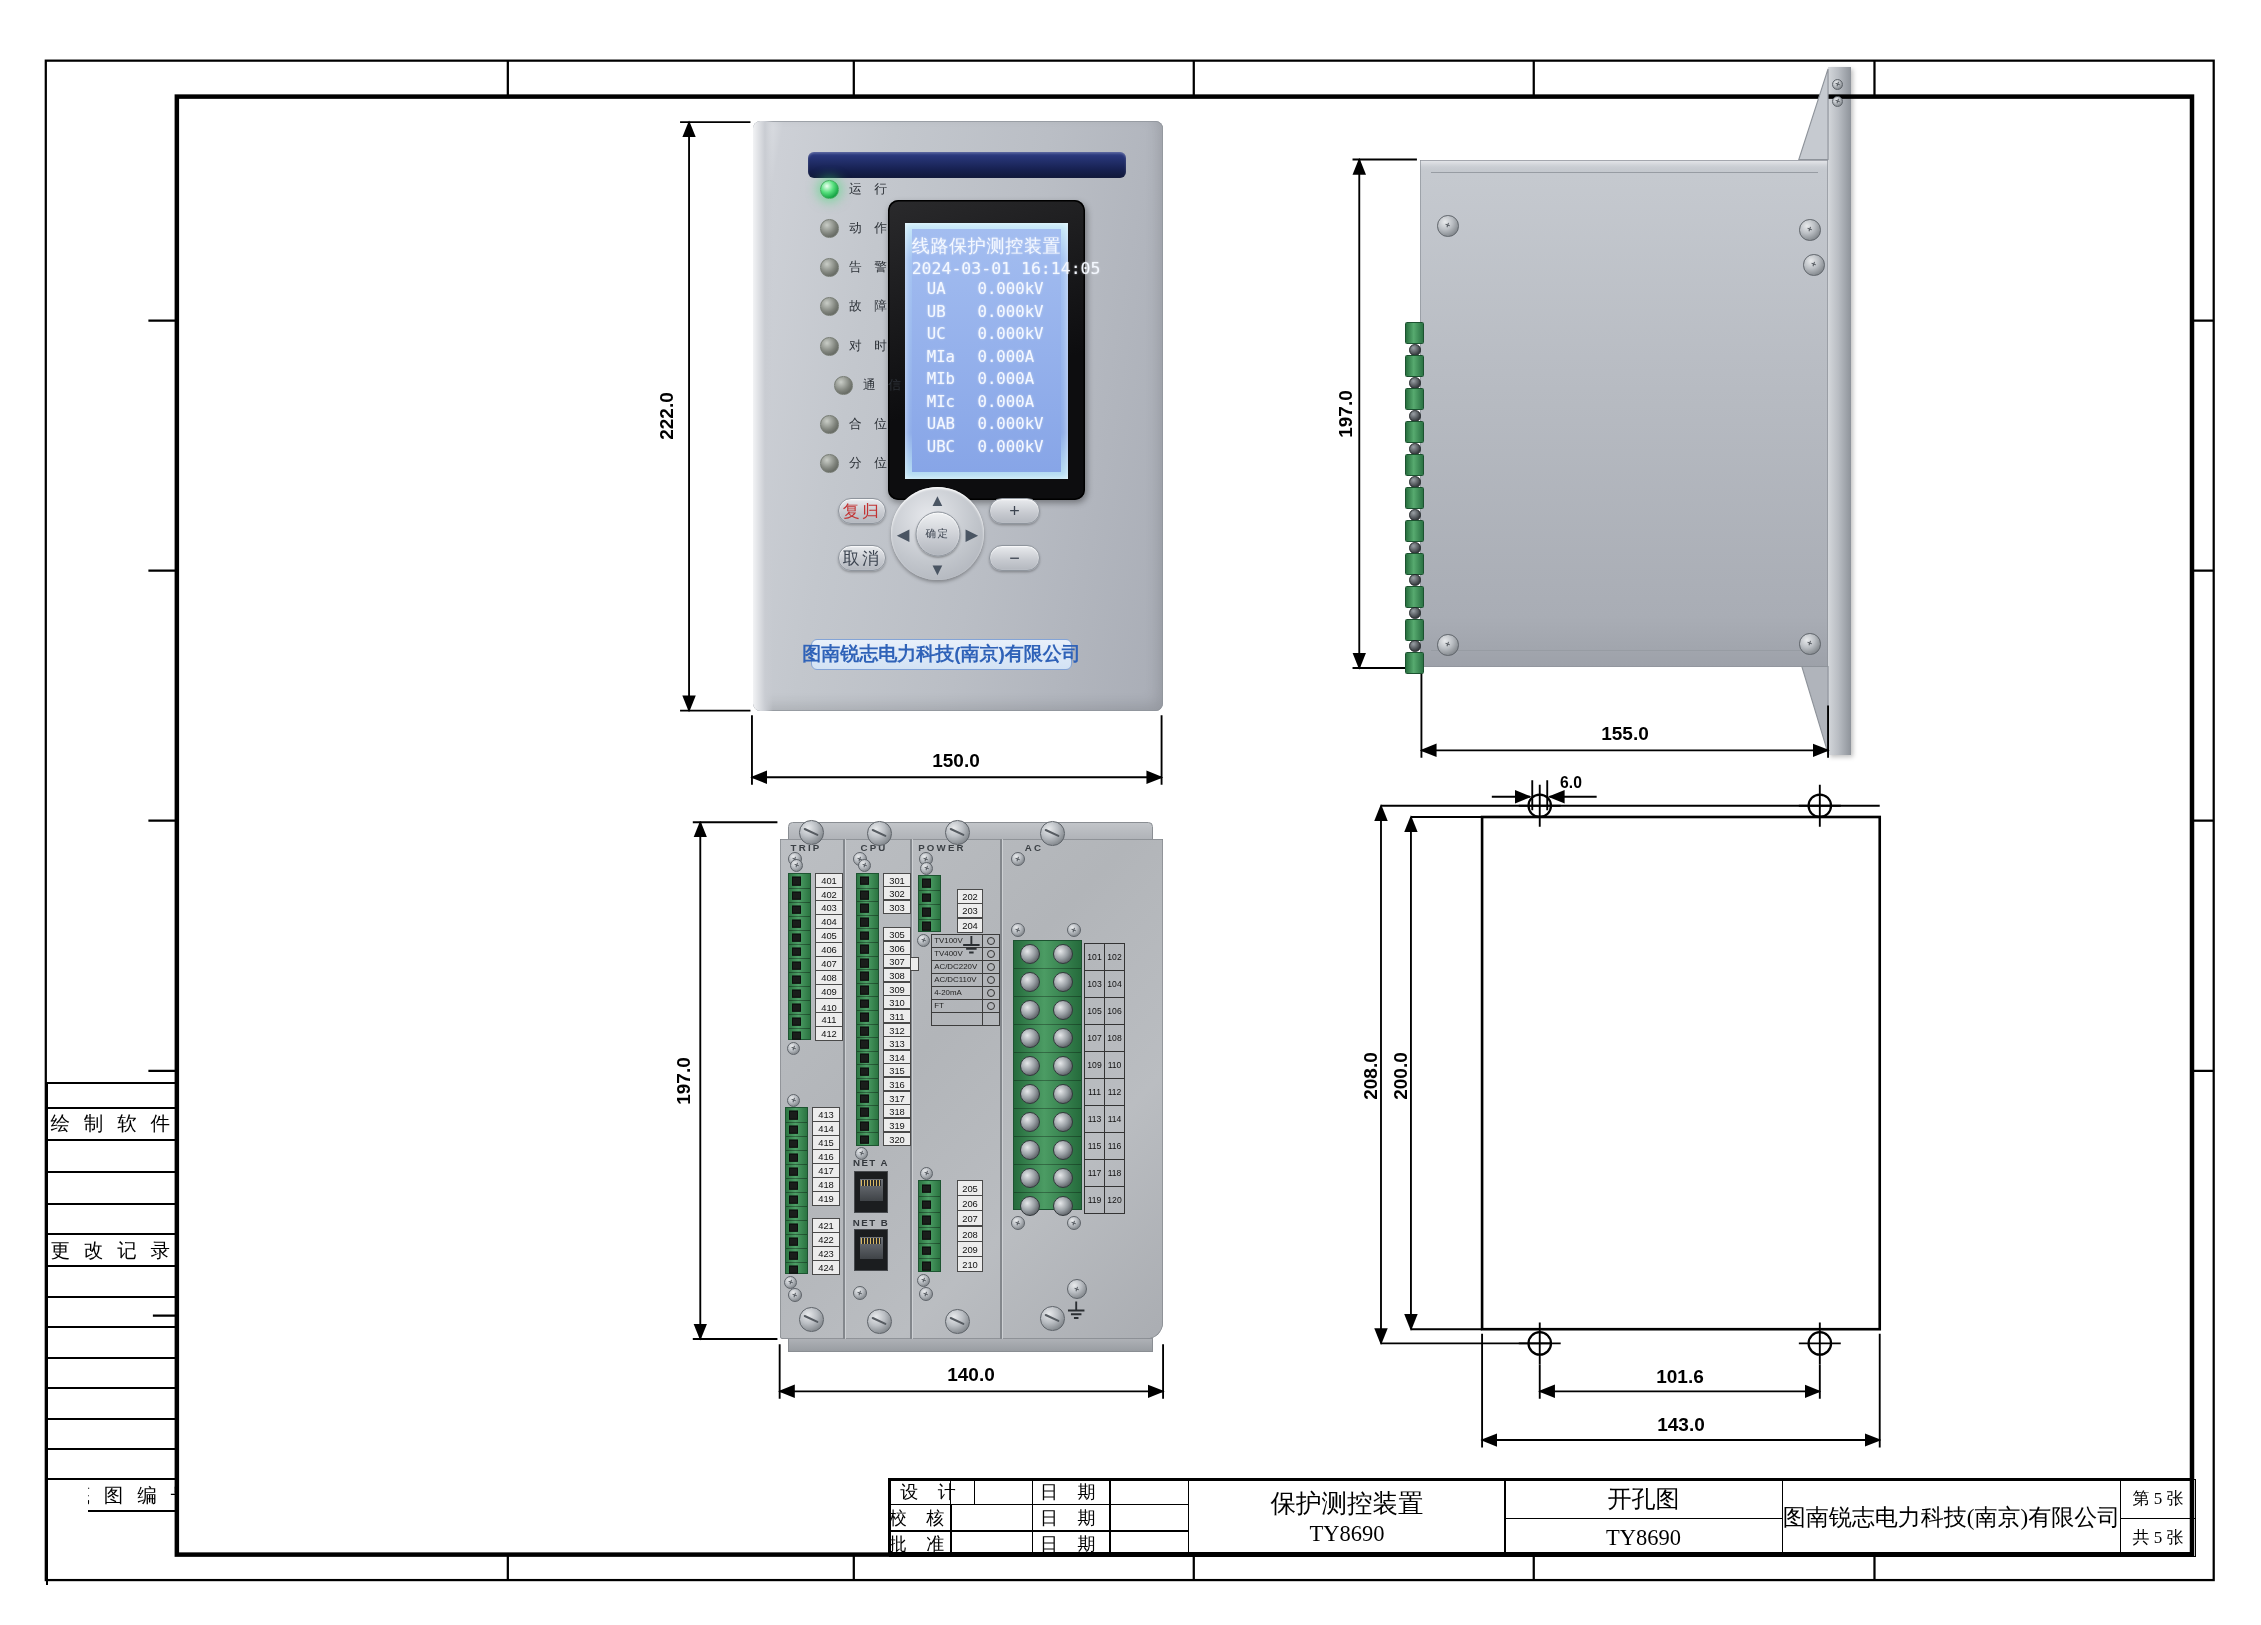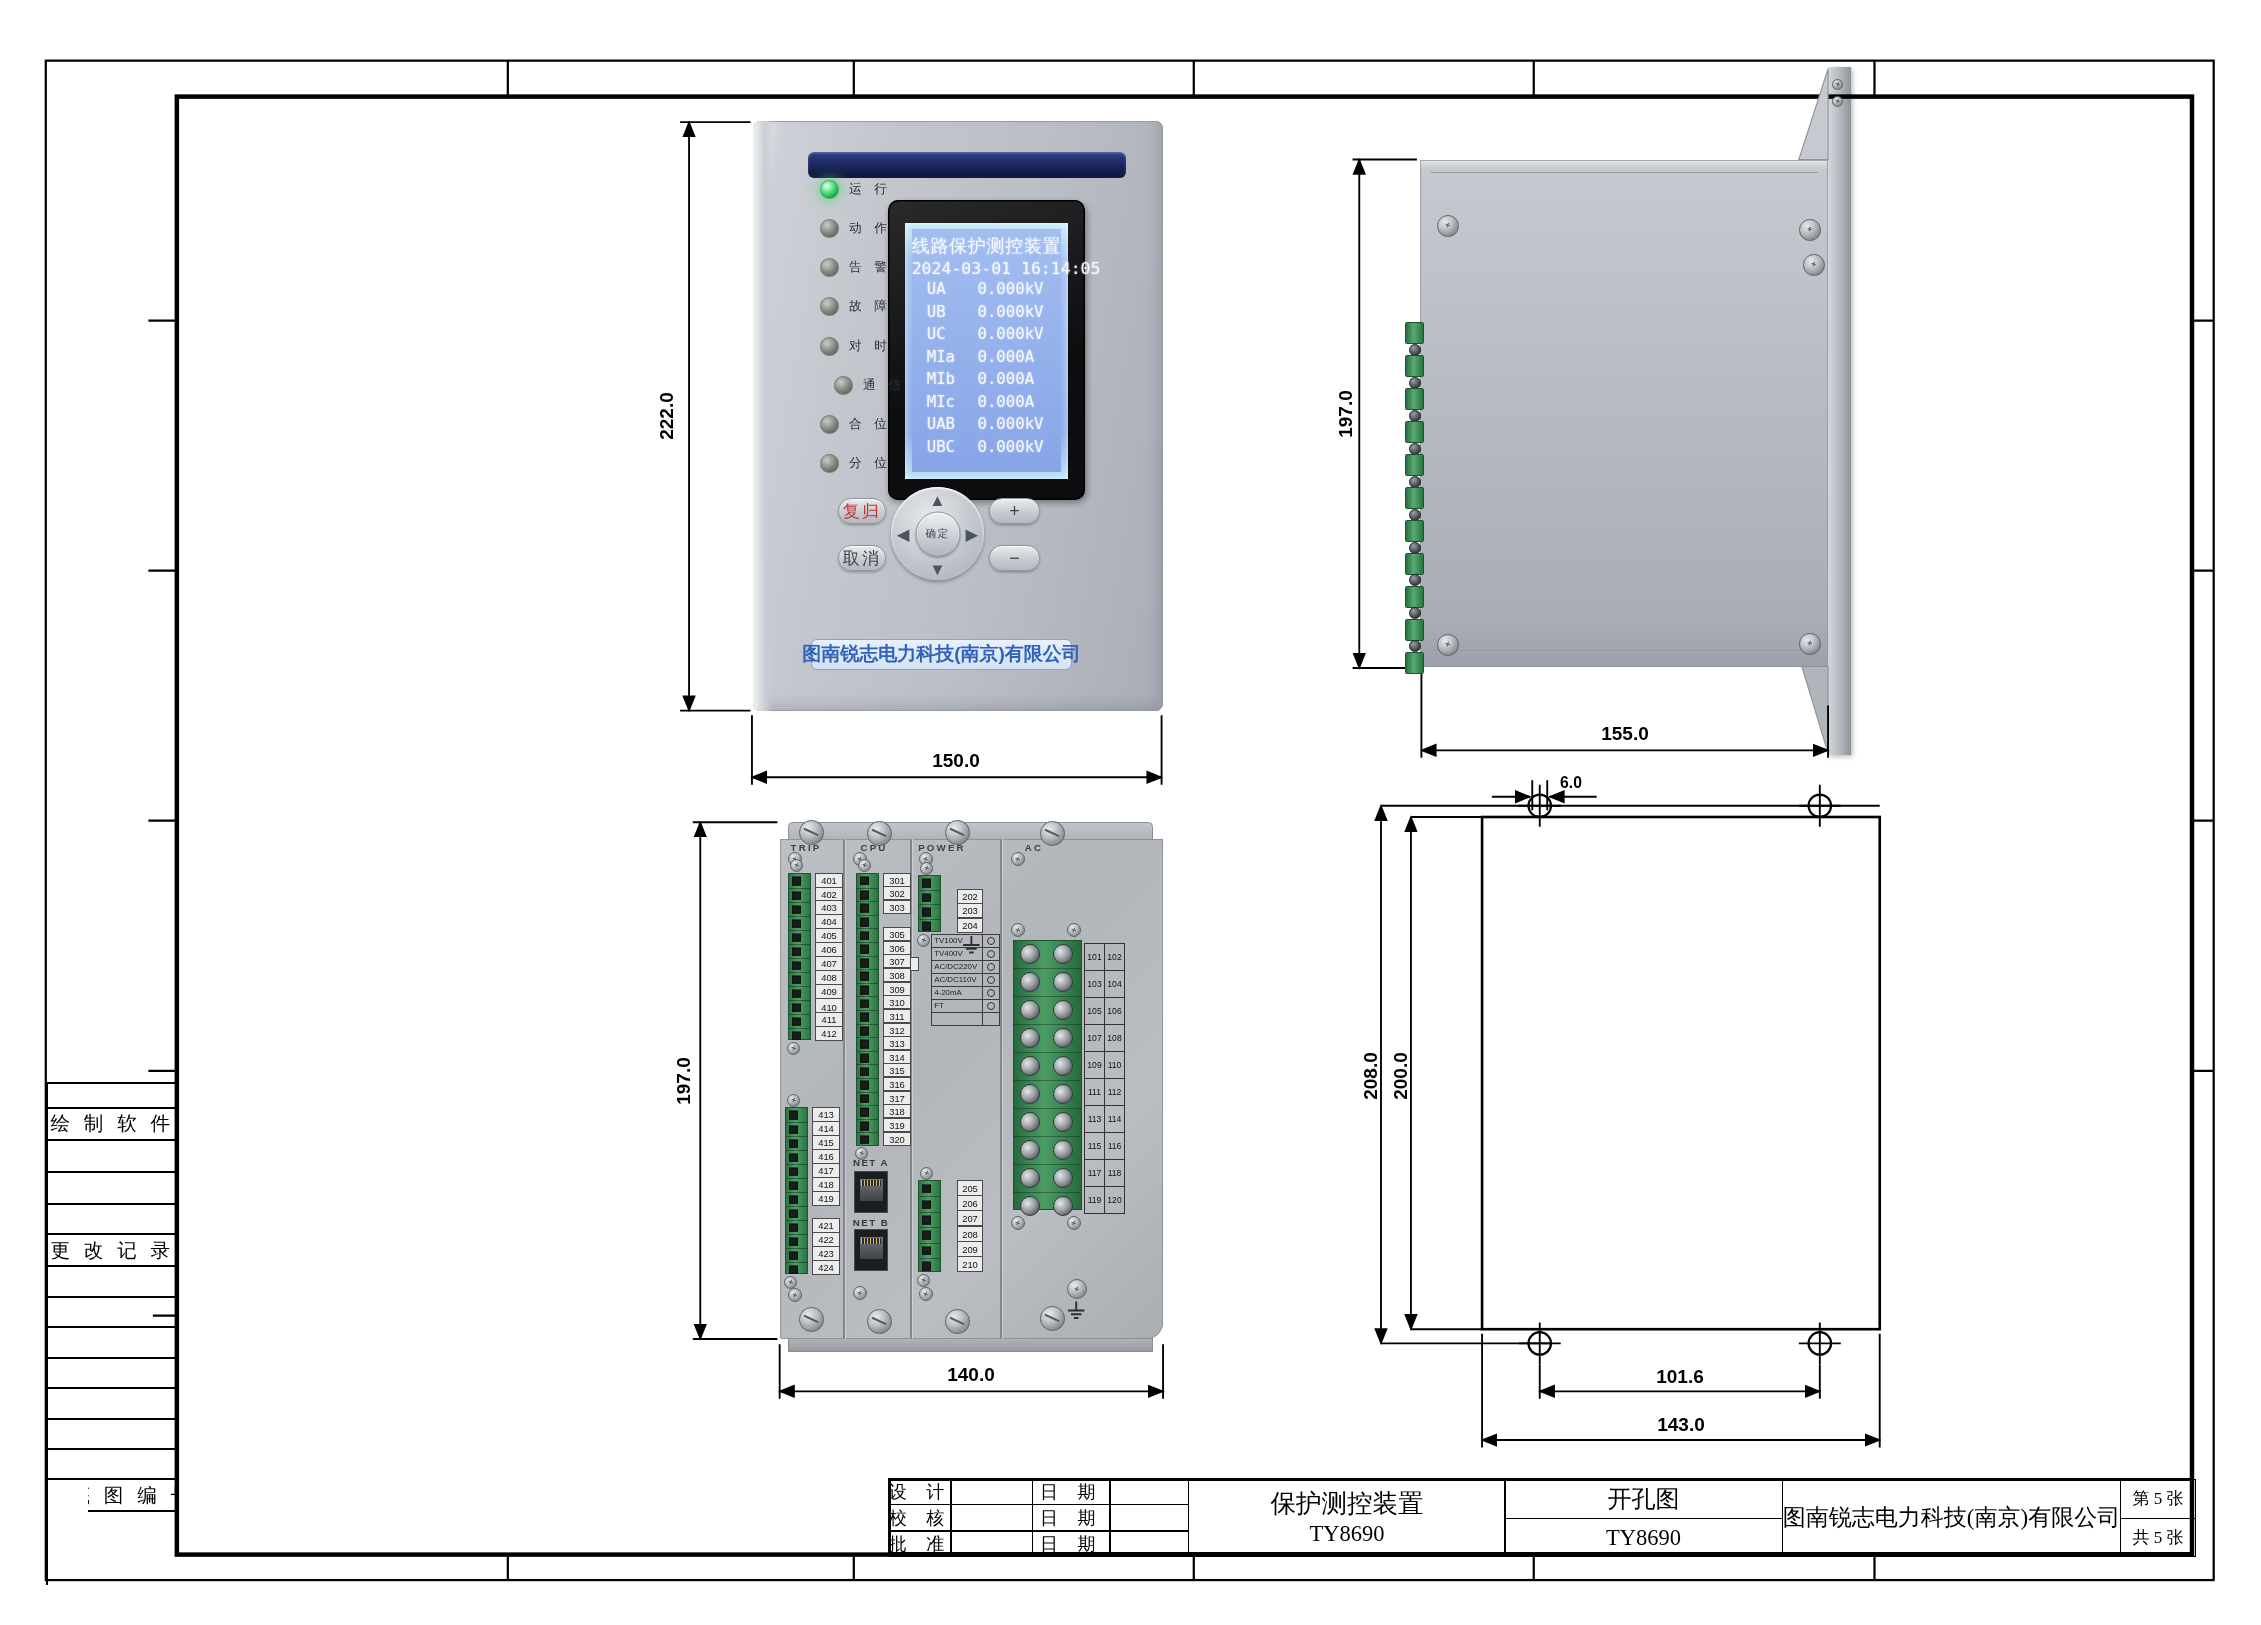--- a/index.html
+++ b/index.html
@@ -391,21 +391,21 @@
     <div class="sb-row" style="height:28.5px;"></div>
     <div class="sb-row" style="height:28.5px;"></div>
     <div class="sb-row" style="height:28.5px;"></div>
     <div class="sb-row" style="height:28.5px;"></div>
     <div class="sb-row" style="height:28px;"></div>
     <div class="sb-row" style="height:30px;margin-left:40px;">底 图 编 号</div>
     <div class="sb-row" style="height:73px;border-bottom:none;"></div>
   </div>
 
   <div id="titleblock">
-    <div class="tb-cell tb-sign" style="left:-2.2px;top:-2.2px;width:63px;height:26px;">设  计</div>
+    <div class="tb-cell tb-sign" style="left:-2.2px;top:-2.2px;width:86px;height:26px;">设  计</div>
     <div class="tb-cell" style="left:59px;top:-2.2px;width:83px;height:26px;"></div>
     <div class="tb-cell tb-sign" style="left:141px;top:-2.2px;width:79px;height:26px;">日  期</div>
     <div class="tb-cell" style="left:218px;top:-2.2px;width:80px;height:26px;"></div>
     <div class="tb-cell tb-sign" style="left:-2.2px;top:22.5px;width:63px;height:28px;">校  核</div>
     <div class="tb-cell" style="left:59px;top:22.5px;width:83px;height:28px;"></div>
     <div class="tb-cell tb-sign" style="left:141px;top:22.5px;width:79px;height:28px;">日  期</div>
     <div class="tb-cell" style="left:218px;top:22.5px;width:80px;height:28px;"></div>
     <div class="tb-cell tb-sign" style="left:-2.2px;top:49px;width:63px;height:27px;">批  准</div>
     <div class="tb-cell" style="left:59px;top:49px;width:83px;height:27px;"></div>
     <div class="tb-cell tb-sign" style="left:141px;top:49px;width:79px;height:27px;">日  期</div>

